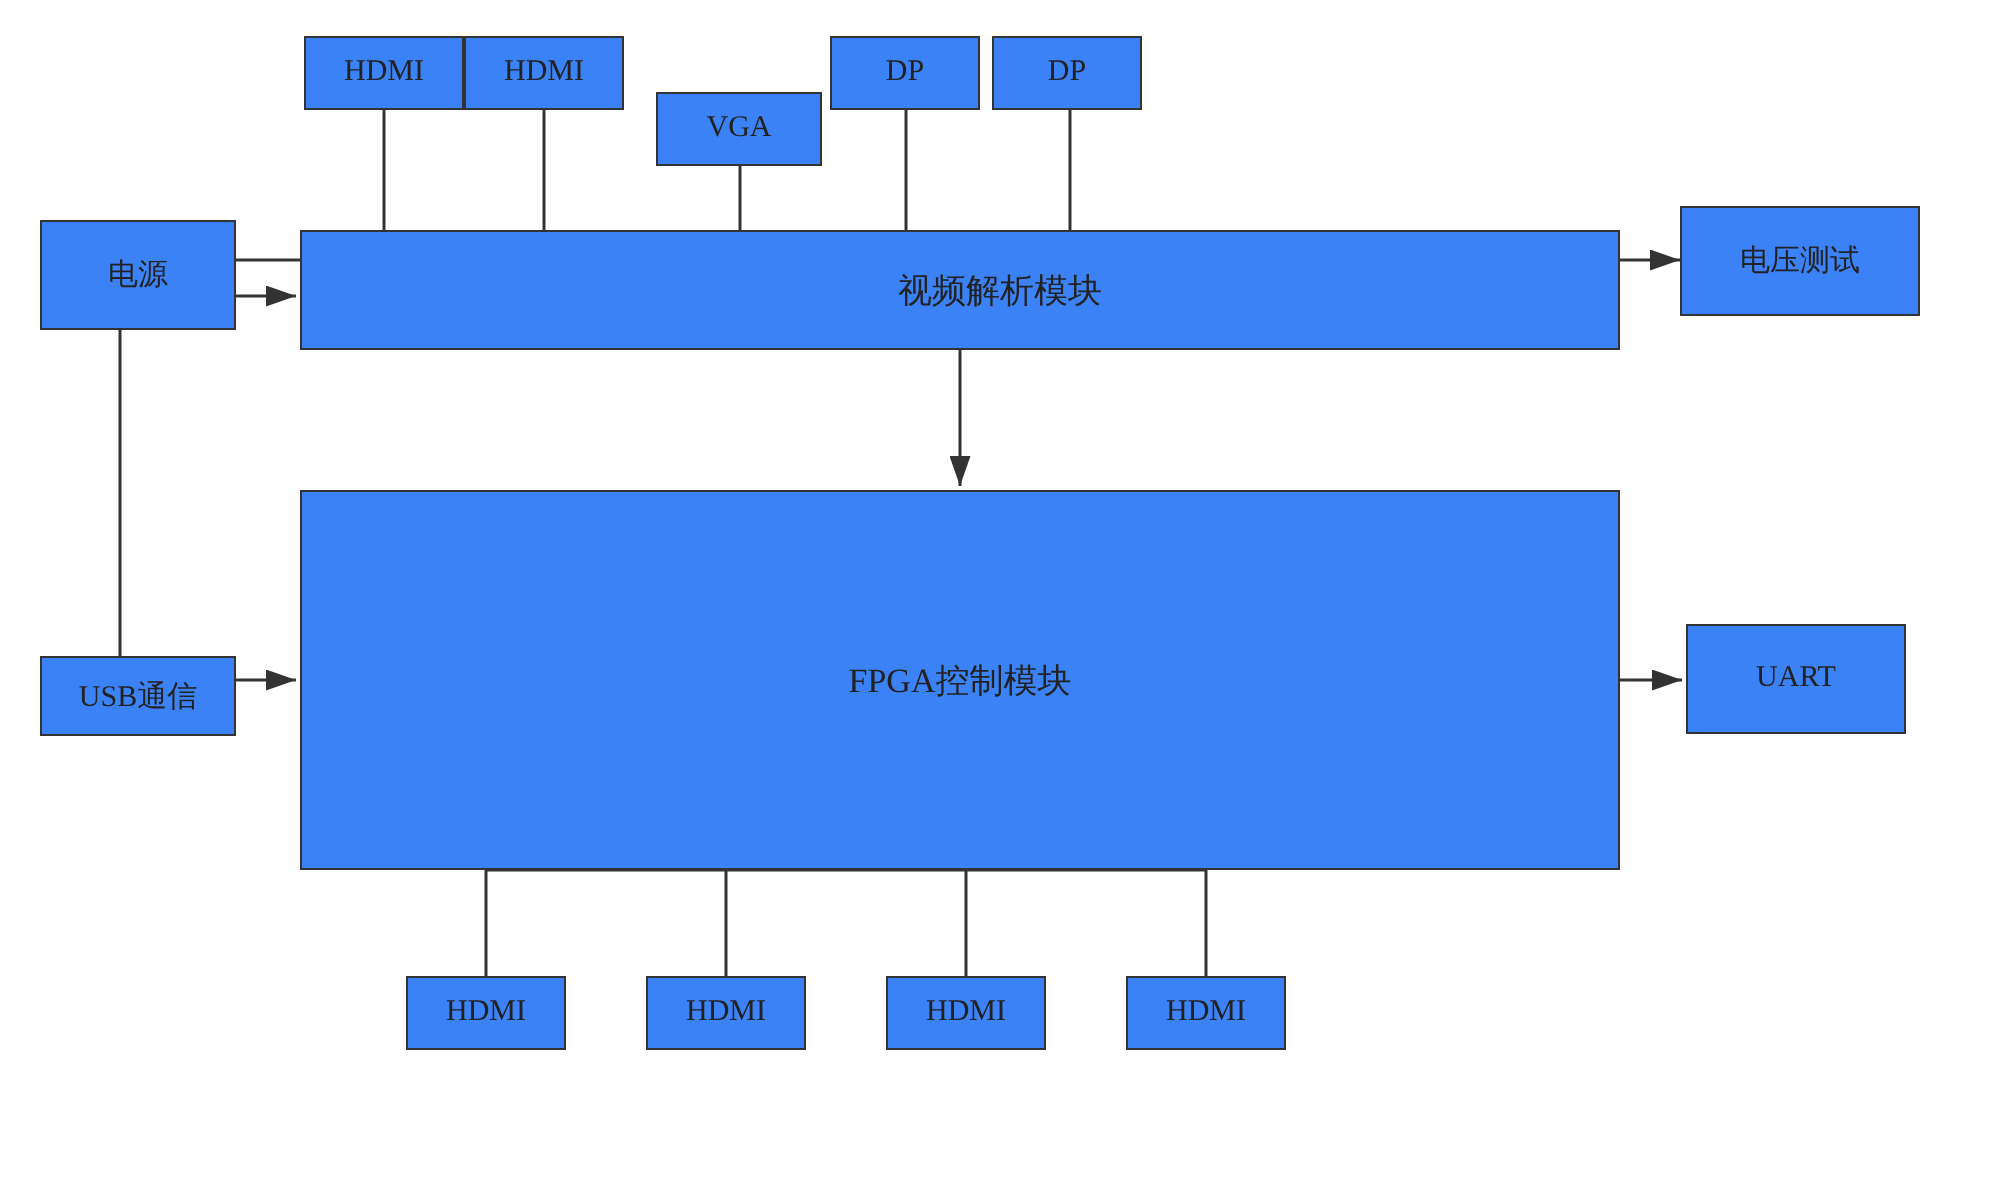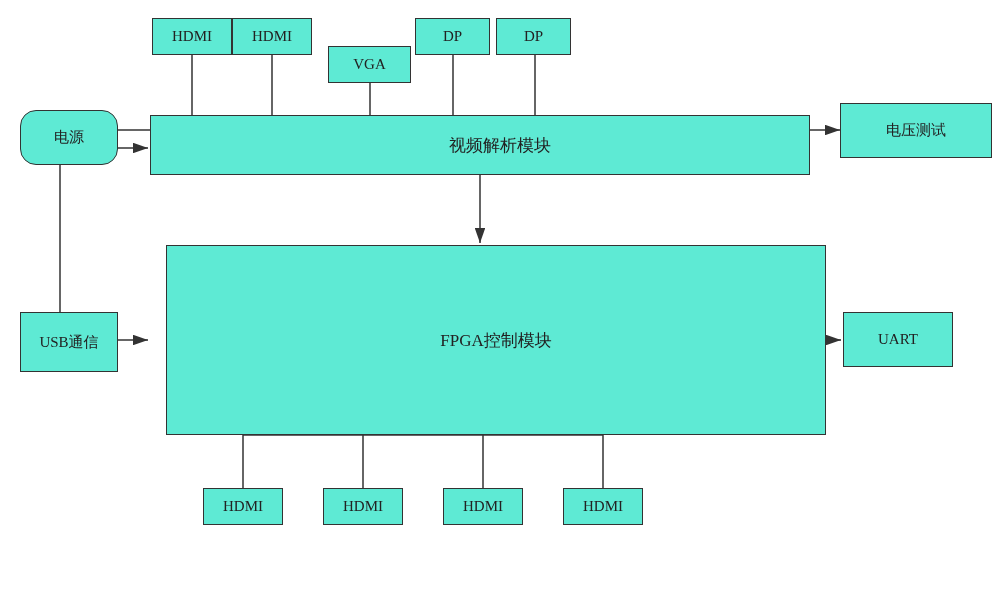--- a/index.html
+++ b/index.html
@@ -15,21 +15,21 @@
     .diagram-container {
       width: 1000px;
       height: 596px;
       position: relative;
       background: #fff;
     }
 
     .box {
       position: absolute;
       border: 1.5px solid #333;
-      background: #5eead4;
+      background: #3b82f6;
       display: flex;
       align-items: center;
       justify-content: center;
       font-size: 15px;
       color: #222;
     }
 
     
     .svg-overlay {
       position: absolute;
@@ -81,29 +81,29 @@
     <line x1="363" y1="435" x2="363" y2="488" stroke="#333" stroke-width="1.5"></line>
 
     <line x1="483" y1="435" x2="483" y2="488" stroke="#333" stroke-width="1.5"></line>
 
     <line x1="603" y1="435" x2="603" y2="488" stroke="#333" stroke-width="1.5"></line>
 
     <line x1="243" y1="435" x2="603" y2="435" stroke="#333" stroke-width="1.5"></line>
 
   </svg>
 
-  <div class="box" style="left:20px; top:110px; width:98px; height:55px;border-radius:16px;">
+  <div class="box" style="left:20px; top:110px; width:98px; height:55px;">
     <span>电源</span>
   </div>
 
-  <div class="box" style="left:20px; top:312px; width:98px; height:60px;">
+  <div class="box" style="left:20px; top:328px; width:98px; height:40px;">
     <span>USB通信</span>
   </div>
 
-  <div class="box" style="left:840px; top:103px; width:152px; height:55px;font-family:Liberation Mono, monospace;">
+  <div class="box" style="left:840px; top:103px; width:120px; height:55px;font-family:Liberation Mono, monospace;">
     <span>电压测试</span>
   </div>
 
   <div class="box" style="left:843px; top:312px; width:110px; height:55px;">
     <span>UART</span>
   </div>
 
   <div class="box" style="left:152px; top:18px; width:80px; height:37px;">
     <span>HDMI</span>
   </div>
@@ -117,21 +117,21 @@
     <span>DP</span>
   </div>
   <div class="box" style="left:496px; top:18px; width:75px; height:37px;">
     <span>DP</span>
   </div>
 
   <div class="box" style="left:150px; top:115px; width:660px; height:60px; font-size:17px;padding-left:40px;">
     <span>视频解析模块</span>
   </div>
 
-  <div class="box" style="left:150px; top:245px; width:660px; height:190px; font-size:17px;margin-left:16px;">
+  <div class="box" style="left:150px; top:245px; width:660px; height:190px; font-size:17px;">
     <span>FPGA控制模块</span>
   </div>
 
   <div class="box" style="left:203px; top:488px; width:80px; height:37px;">
     <span>HDMI</span>
   </div>
   <div class="box" style="left:323px; top:488px; width:80px; height:37px;">
     <span>HDMI</span>
   </div>
   <div class="box" style="left:443px; top:488px; width:80px; height:37px;">

